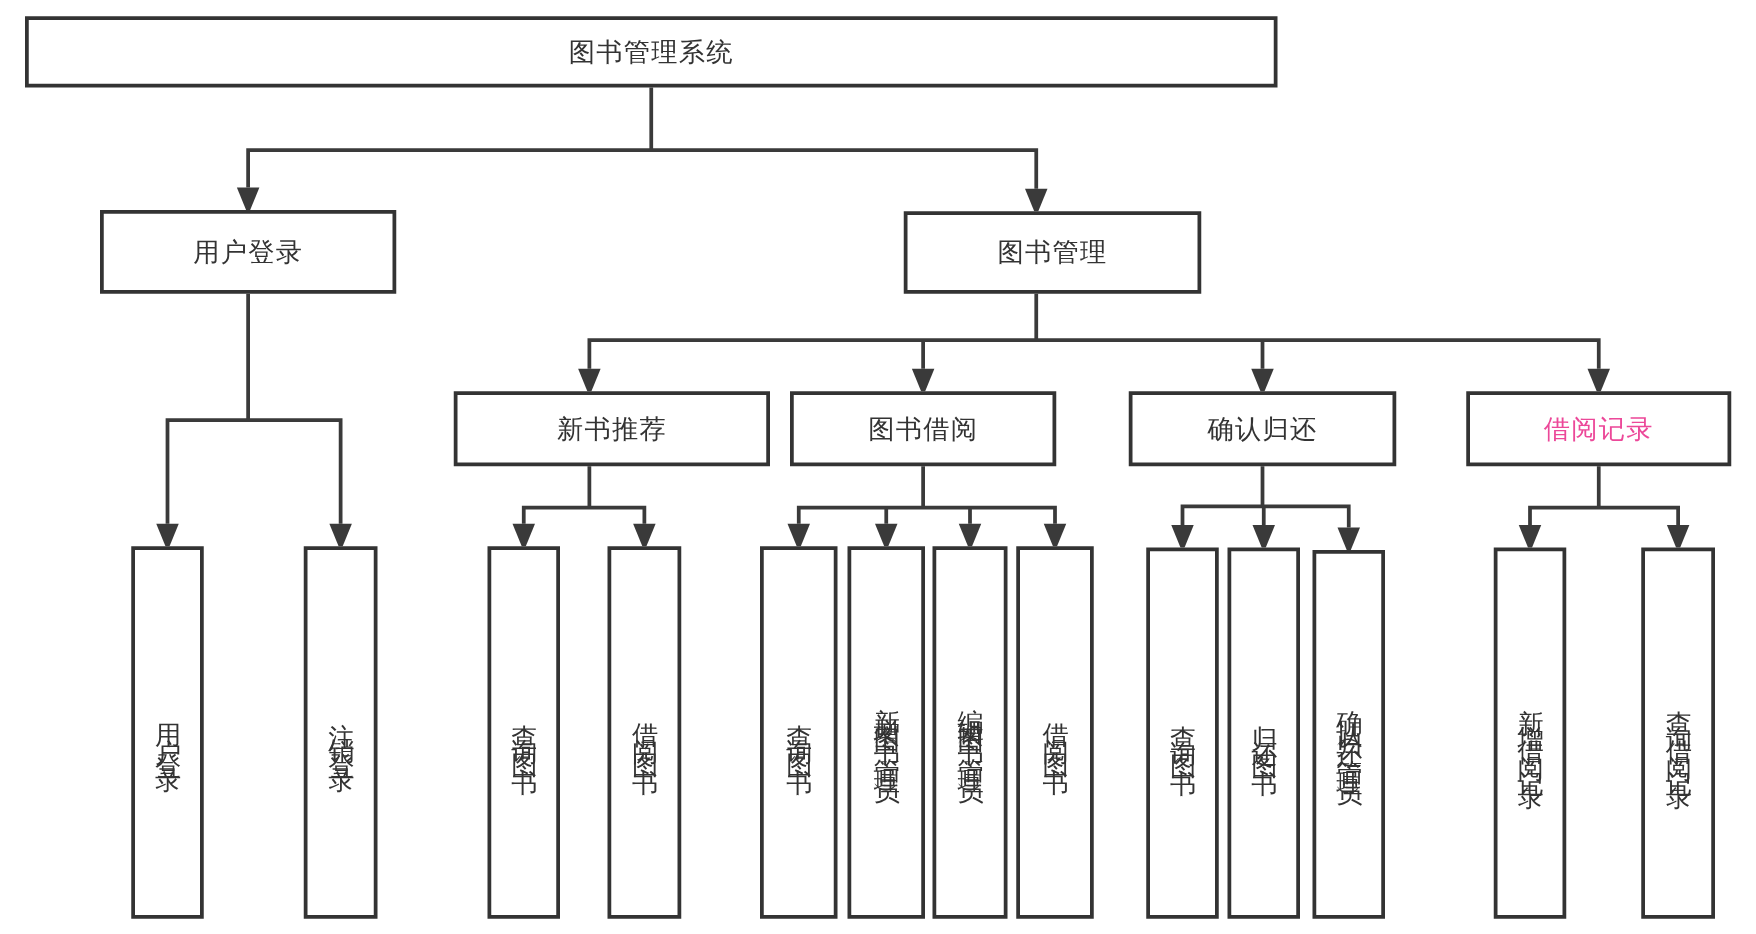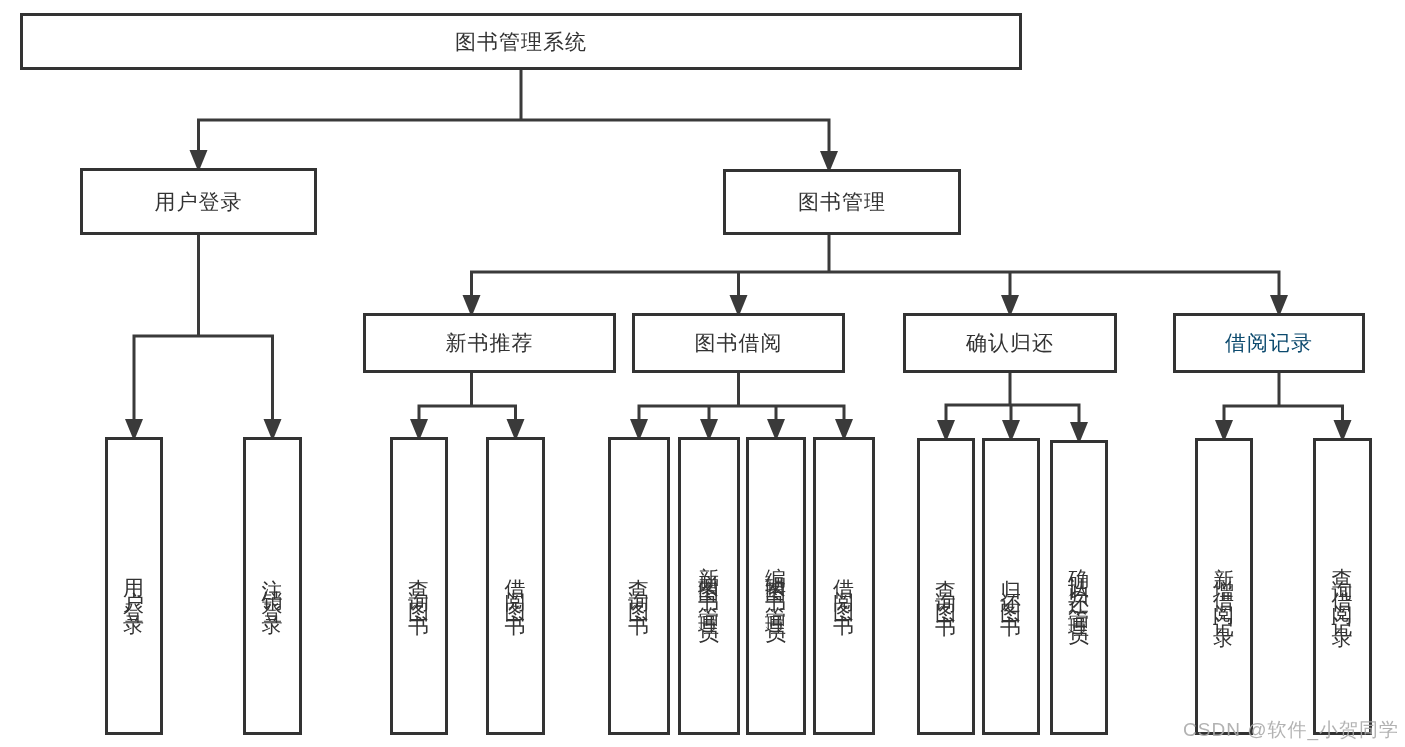--- a/index.html
+++ b/index.html
@@ -97,21 +97,21 @@
       </div>
       <div class="node" style="left: 363px; top: 313px; width: 253px; height: 60px; border-color: rgb(51, 51, 51); color: rgb(51, 51, 51);">
         <span class="label">新书推荐</span>
       </div>
       <div class="node" style="left: 632px; top: 313px; width: 213px; height: 60px; border-color: rgb(51, 51, 51); color: rgb(51, 51, 51); align-items: center;">
         <span class="label">图书借阅</span>
       </div>
       <div class="node" style="left: 903px; top: 313px; width: 214px; height: 60px; border-color: rgb(51, 51, 51); color: rgb(51, 51, 51);">
         <span class="label">确认归还</span>
       </div>
-      <div class="node" style="left: 1173px; top: 313px; width: 192px; height: 60px; border-color: rgb(51, 51, 51); color: #0c4a6e;">
+      <div class="node" style="left: 1173px; top: 313px; width: 212px; height: 60px; border-color: rgb(51, 51, 51); color: #ec4899;">
         <span class="label">借阅记录</span>
       </div>
       <div class="node v" style="left: 105px; top: 437px; width: 58px; height: 298px; border-color: rgb(51, 51, 51); color: rgb(51, 51, 51);">
         <span class="label">用户登录</span>
       </div>
       <div class="node v" style="left: 243px; top: 437px; width: 59px; height: 298px; border-color: rgb(51, 51, 51); color: rgb(51, 51, 51);">
         <span class="label">注销登录</span>
       </div>
       <div class="node v" style="left: 390px; top: 437px; width: 58px; height: 298px; border-color: rgb(51, 51, 51); color: rgb(51, 51, 51);">
         <span class="label">查询图书</span>
@@ -140,14 +140,13 @@
       <div class="node v long" style="left: 1050px; top: 440px; width: 58px; height: 295px; border-color: rgb(51, 51, 51); color: rgb(51, 51, 51);">
         <span class="label">确认归还（管理员）</span>
       </div>
       <div class="node v" style="left: 1195px; top: 438px; width: 58px; height: 297px; border-color: rgb(51, 51, 51); color: rgb(51, 51, 51);">
         <span class="label">新增借阅记录</span>
       </div>
       <div class="node v" style="left: 1313px; top: 438px; width: 59px; height: 297px; border-color: rgb(51, 51, 51); color: rgb(51, 51, 51);">
         <span class="label">查询借阅记录</span>
       </div>
     </div>
-  <div class="watermark">CSDN @软件_小贺同学</div>
 </div>
 
 </body></html>

